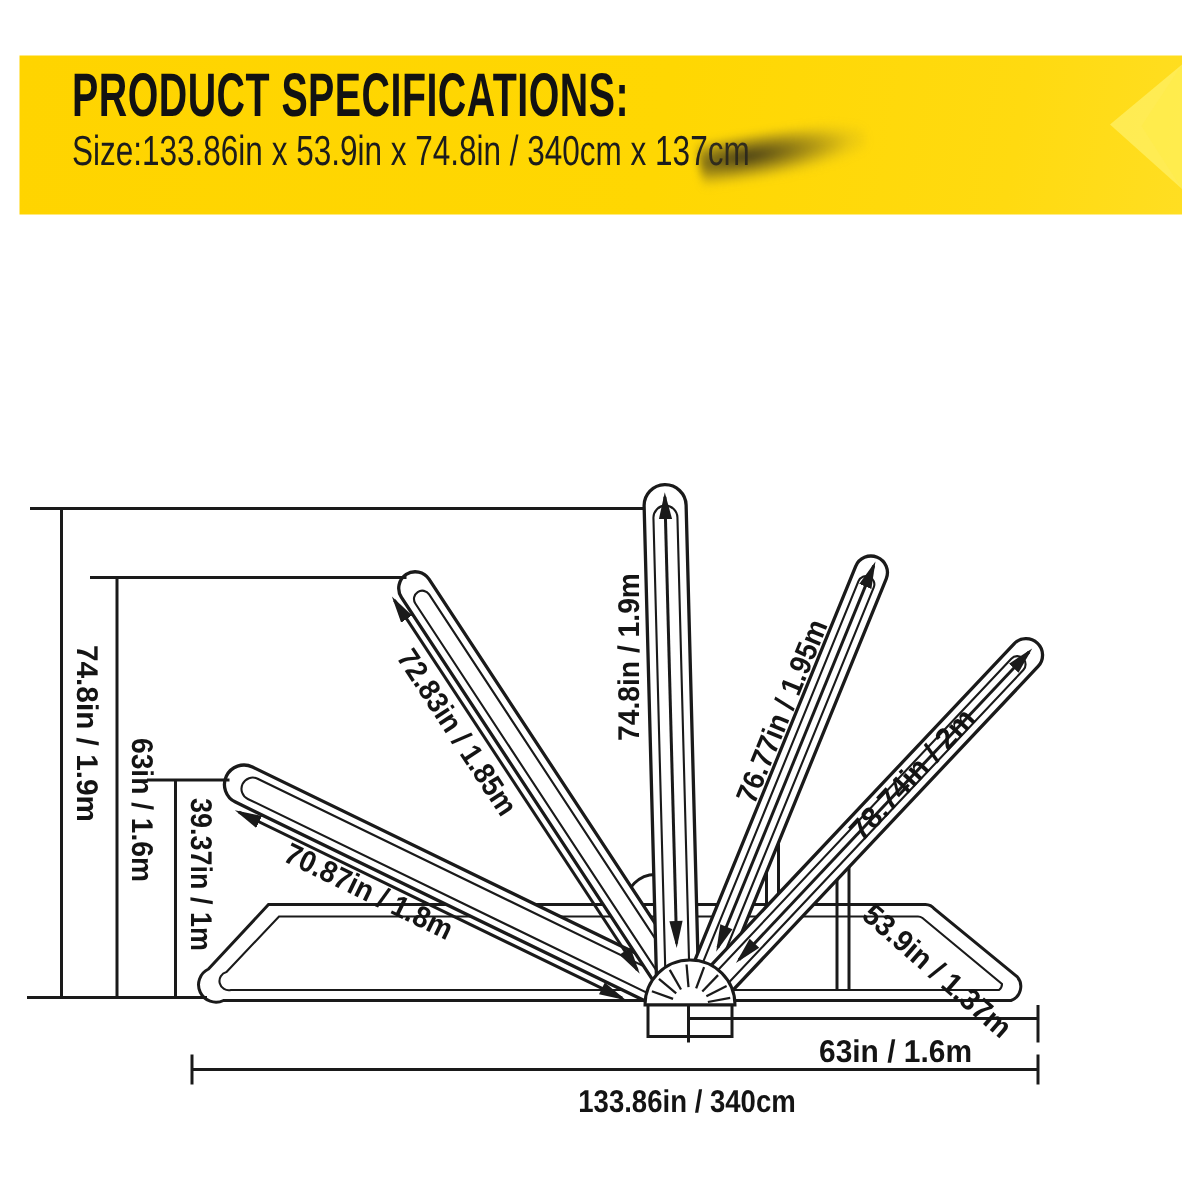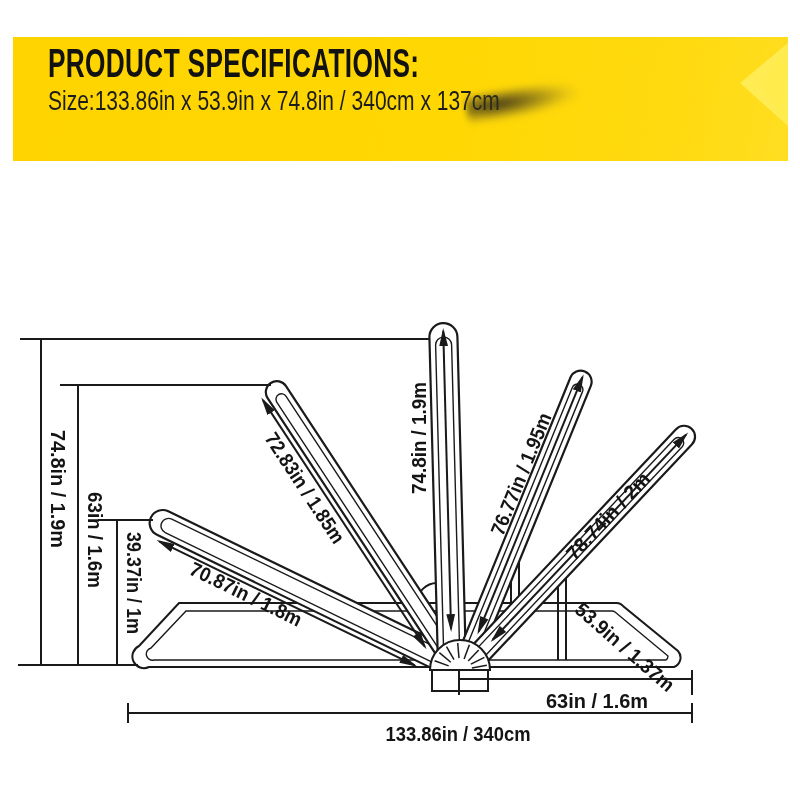--- a/index.html
+++ b/index.html
@@ -1,21 +1,21 @@
 <!DOCTYPE html>
 <html><head>
 <meta charset="utf-8">
 <style>
   html,body{margin:0;padding:0;}
   body{
     width:800px;height:800px;background:#ffffff;overflow:hidden;position:relative;
     font-family:"Liberation Sans","DejaVu Sans",sans-serif;
   }
   .banner{
-    position:absolute;left:13px;top:37px;width:775px;height:124px;
+    position:absolute;left:13px;top:37px;width:775px;height:106px;
     background:linear-gradient(100deg,#FFD400 0%,#FFD702 55%,#FFDA10 85%,#FFDE22 100%);
     overflow:hidden;
   }
   .banner-title{
     position:absolute;left:35px;top:4px;line-height:44px;
     font-size:41px;font-weight:bold;color:#121212;white-space:nowrap;
     transform:scaleX(0.64);transform-origin:0 50%;letter-spacing:0.5px;
   }
   .banner-size{
     position:absolute;left:35px;top:48px;line-height:32px;

